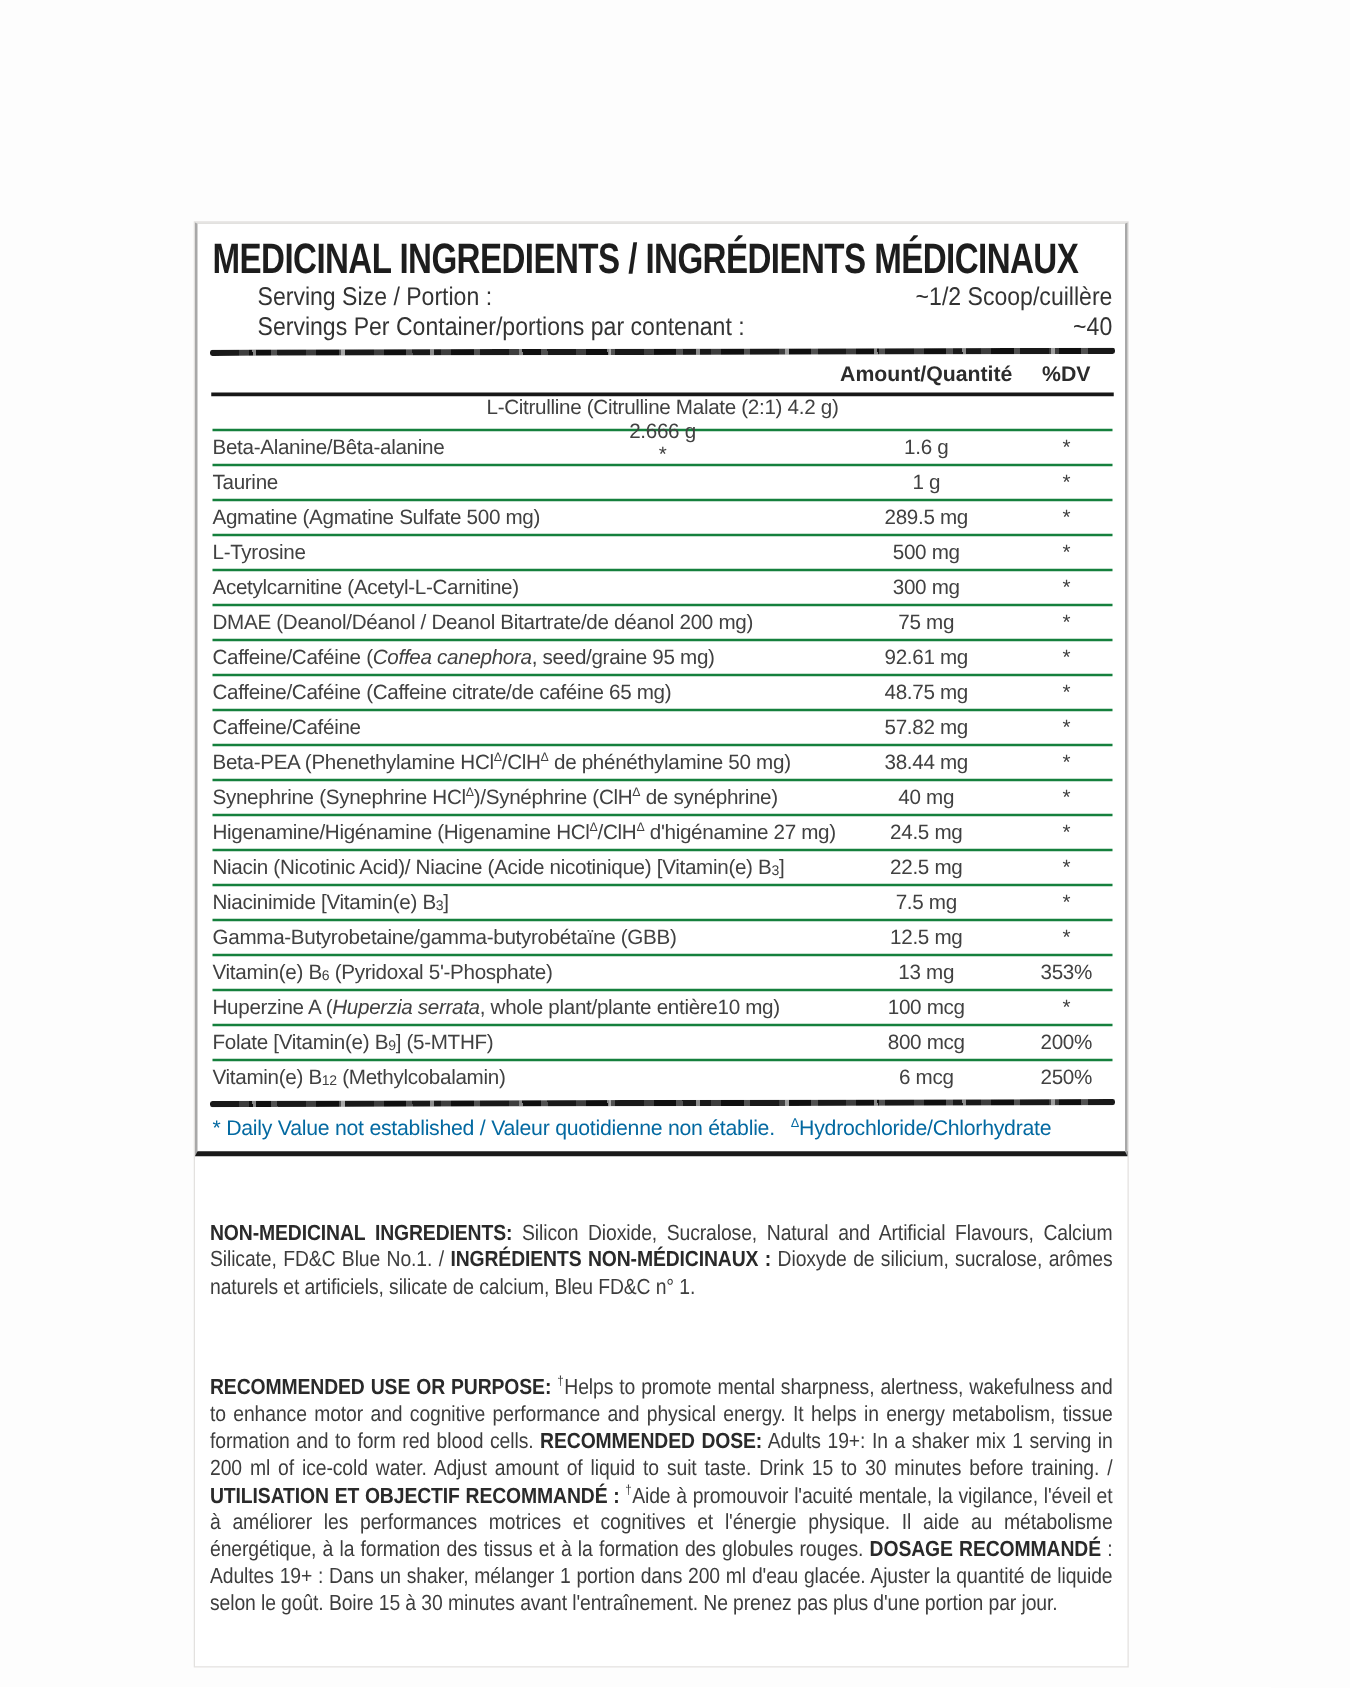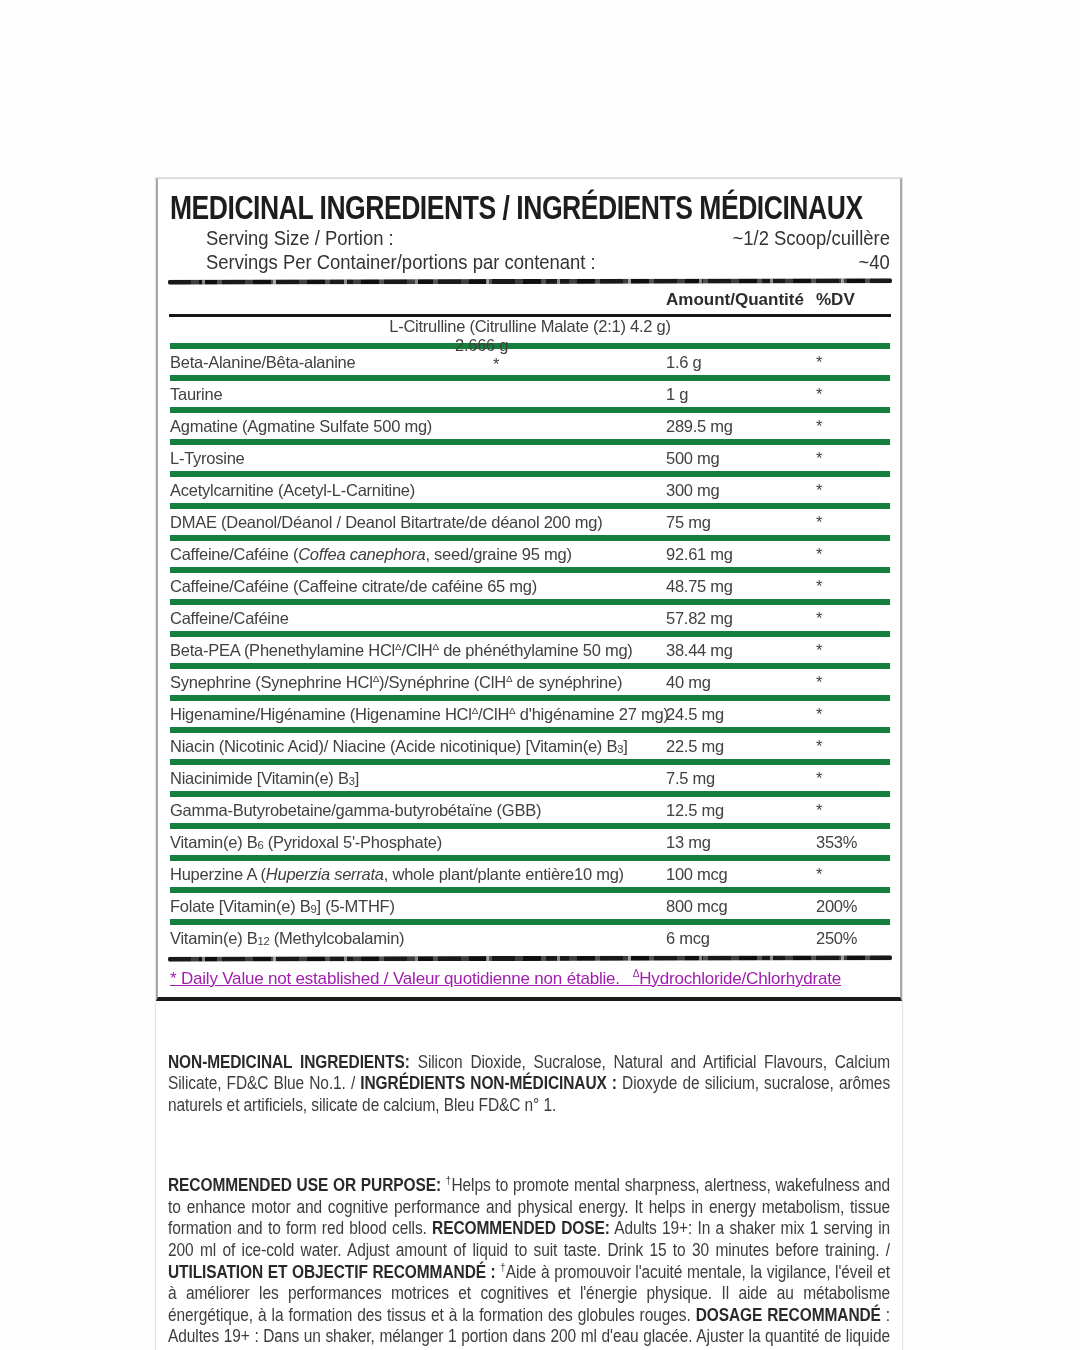--- a/index.html
+++ b/index.html
@@ -14,26 +14,26 @@
   .svrow{display:flex;justify-content:space-between;align-items:baseline;font-size:20.5px;line-height:24px;color:#333;margin-left:36px;}
   .sleft{transform:scaleX(.9);transform-origin:left center;white-space:nowrap;}
   .sright{transform:scaleX(.9);transform-origin:right center;white-space:nowrap;}
   .grunge{height:5px;margin:5px -2px 2px -2px;border-radius:2px;transform:rotate(-.12deg);
     background:
       repeating-linear-gradient(90deg,rgba(255,255,255,0) 0 34px,rgba(255,255,255,.5) 34px 37px,rgba(255,255,255,0) 37px 71px),
       repeating-linear-gradient(88.6deg,#191919 0 23px,#3e3e3e 23px 31px,#0f0f0f 31px 49px,#515151 49px 54px);}
   .chrow{display:flex;align-items:flex-end;font-weight:700;font-size:17px;color:#2c2c2c;padding:4px 0 4px;}
   .hline{height:3px;background:#171717;margin:0 -1px;}
   .tname{flex:1;min-width:0;white-space:nowrap;}
-  .tamt{width:150px;text-align:left;white-space:nowrap;}
-  .tdv{width:74px;text-align:left;white-space:nowrap;}
+  .tamt{width:150px;text-align:center;white-space:nowrap;}
+  .tdv{width:74px;text-align:center;white-space:nowrap;}
   .trow{display:flex;align-items:center;height:26px;font-size:16.5px;color:#414141;
-        letter-spacing:-.25px;border-top:6px solid #15803d;}
+        letter-spacing:-.25px;border-top:2px solid #15803d;}
   #rows .trow:first-child{border-top:0;flex-direction:column;}
-  .footrow{font-size:17px;color:#a21caf;padding:6px 0 8px;letter-spacing:-.2px;text-decoration:underline;}
+  .footrow{font-size:17px;color:#0369a1;padding:6px 0 8px;letter-spacing:-.2px;}
   .lower{padding:10px 12px 0 12px;overflow:hidden;margin-top:23px;}
   .para{font-size:17.5px;line-height:21.6px;text-align:justify;color:#3d3d3d;letter-spacing:-.1px;}
   .cond{transform:scaleX(.885);transform-origin:left top;width:113%;}
   .b{font-weight:700;color:#2a2a2a;}
   .i{font-style:italic;}
   sup{font-size:60%;line-height:0;vertical-align:super;}
   sub{font-size:68%;line-height:0;vertical-align:-0.12em;}
   .gap{height:24px;}
 </style>
 </head>

